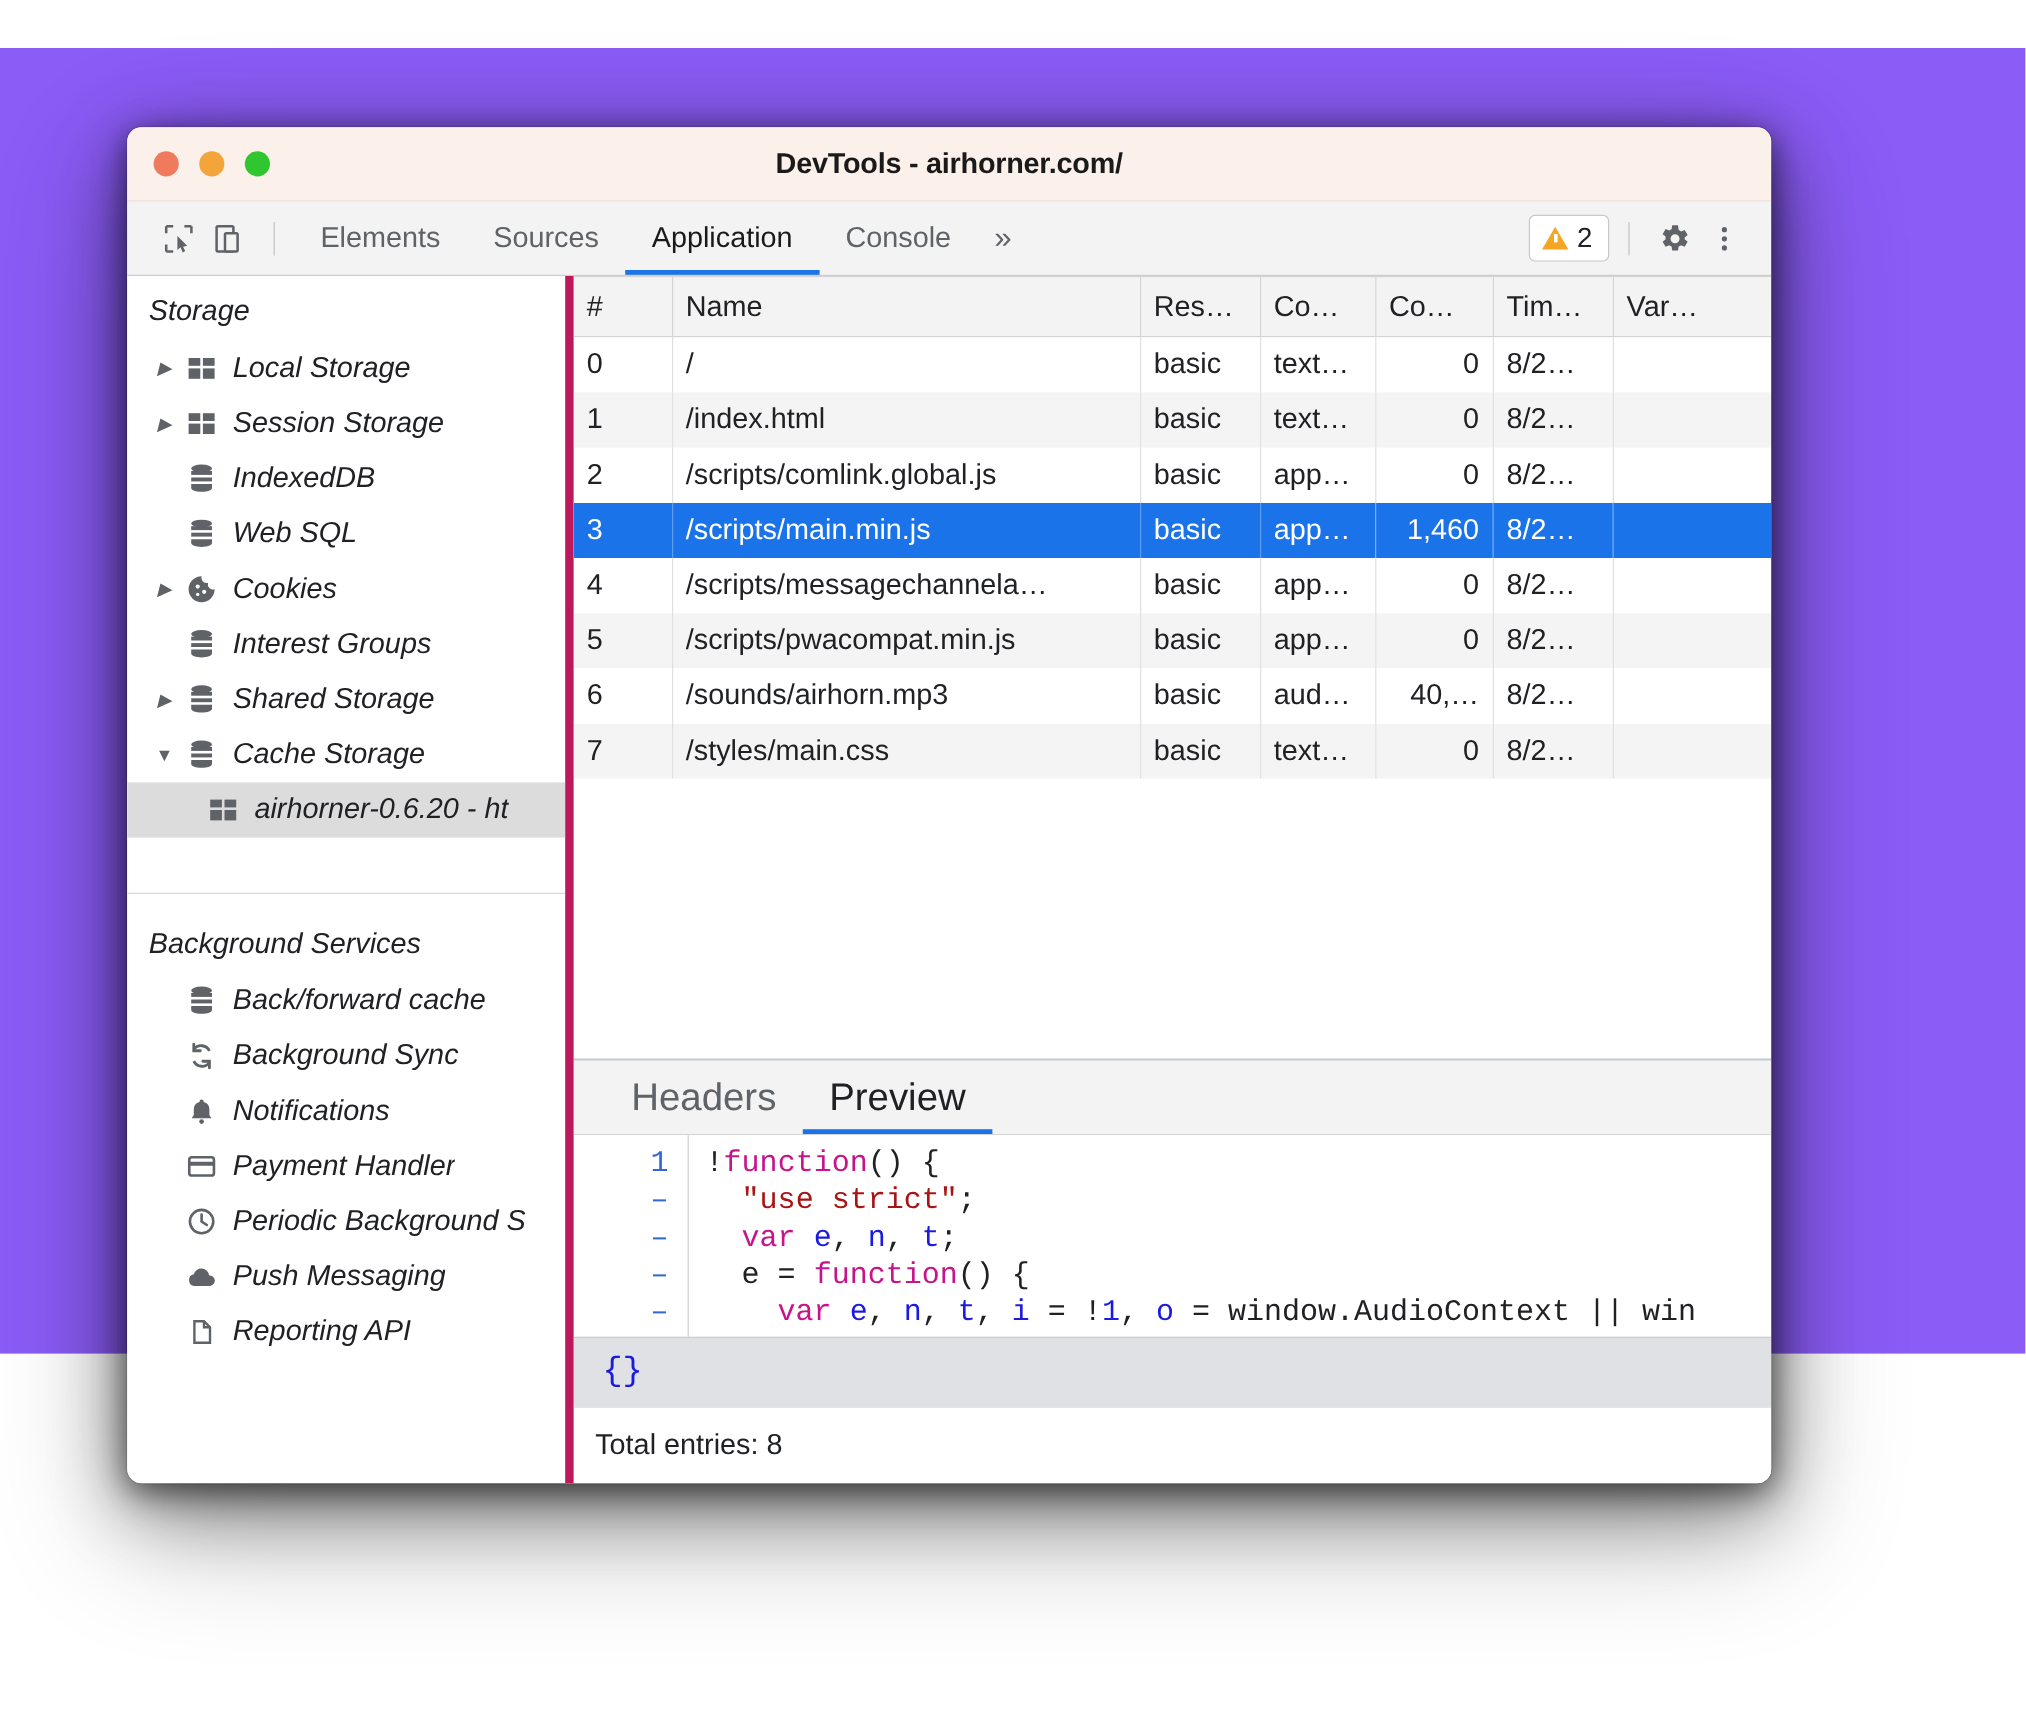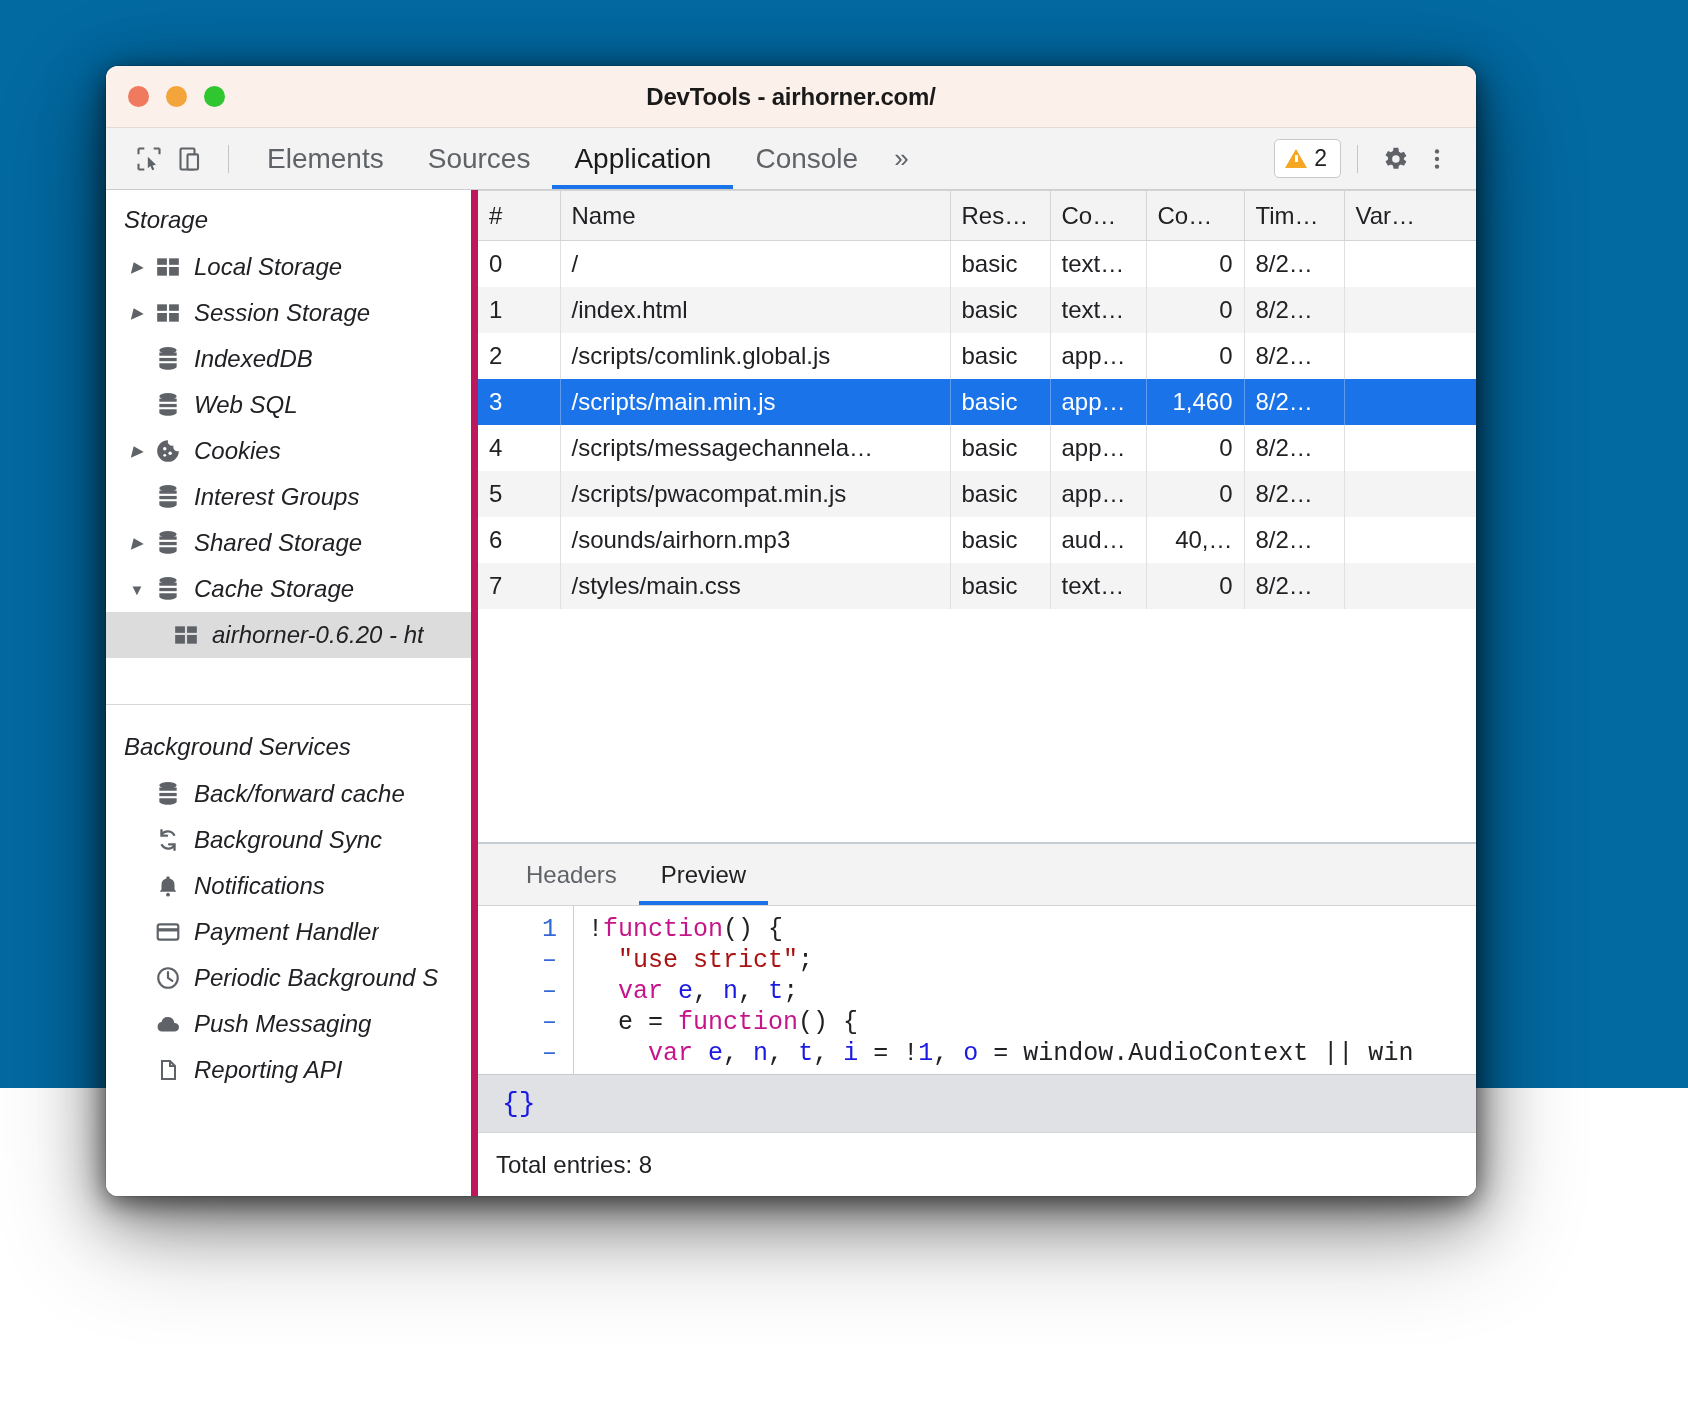--- a/index.html
+++ b/index.html
@@ -2,21 +2,21 @@
 <html><head>
 <meta charset="utf-8">
 <style>
   * { box-sizing: border-box; margin: 0; padding: 0; }
   html, body {
     width: 1688px; height: 1428px;
     background: #ffffff;
     font-family: "Liberation Sans", sans-serif;
     overflow: hidden;
   }
-  #page { position: relative; width: 1688px; height: 1088px; background: #0369a1; }
+  #page { position: relative; width: 1688px; height: 1088px; background: #8b5cf6; margin-top: 40px; }
 
   
   .window {
     position: absolute;
     left: 106px; top: 66px;
     width: 1370px; height: 1130px;
     background: #ffffff;
     border-radius: 12px;
     box-shadow:
       0 0 0 1px rgba(0,0,0,0.10),
@@ -70,21 +70,21 @@
     color: #5f6368;
     cursor: pointer;
   }
   .tb-sep {
     width: 1px; height: 28px;
     background: #c4c4c4;
     margin: 0 16px;
   }
   .dt-tabs { display: flex; align-items: center; height: 100%; }
   .dt-tab {
-    font-size: 28px;
+    font-size: 24px;
     color: #5f6368;
     padding: 0 22px;
     height: 100%;
     display: flex; align-items: center;
     cursor: pointer;
     position: relative;
     white-space: nowrap;
   }
   .dt-tab.active { color: #1a1a1a; }
   .dt-tab.active::after {
@@ -270,21 +270,21 @@
     background: #fff;
   }
   .drawer-tabs {
     height: 62px; flex: 0 0 62px;
     background: #f3f3f3;
     display: flex; align-items: center;
     padding-left: 26px;
     border-bottom: 1px solid #d4d4d4;
   }
   .dw-tab {
-    font-size: 24px;
+    font-size: 32px;
     color: #5f6368;
     height: 100%;
     display: flex; align-items: center;
     padding: 0 22px;
     position: relative;
     cursor: pointer;
   }
   .dw-tab.active { color: #202124; }
   .dw-tab.active::after {
     content: "";

